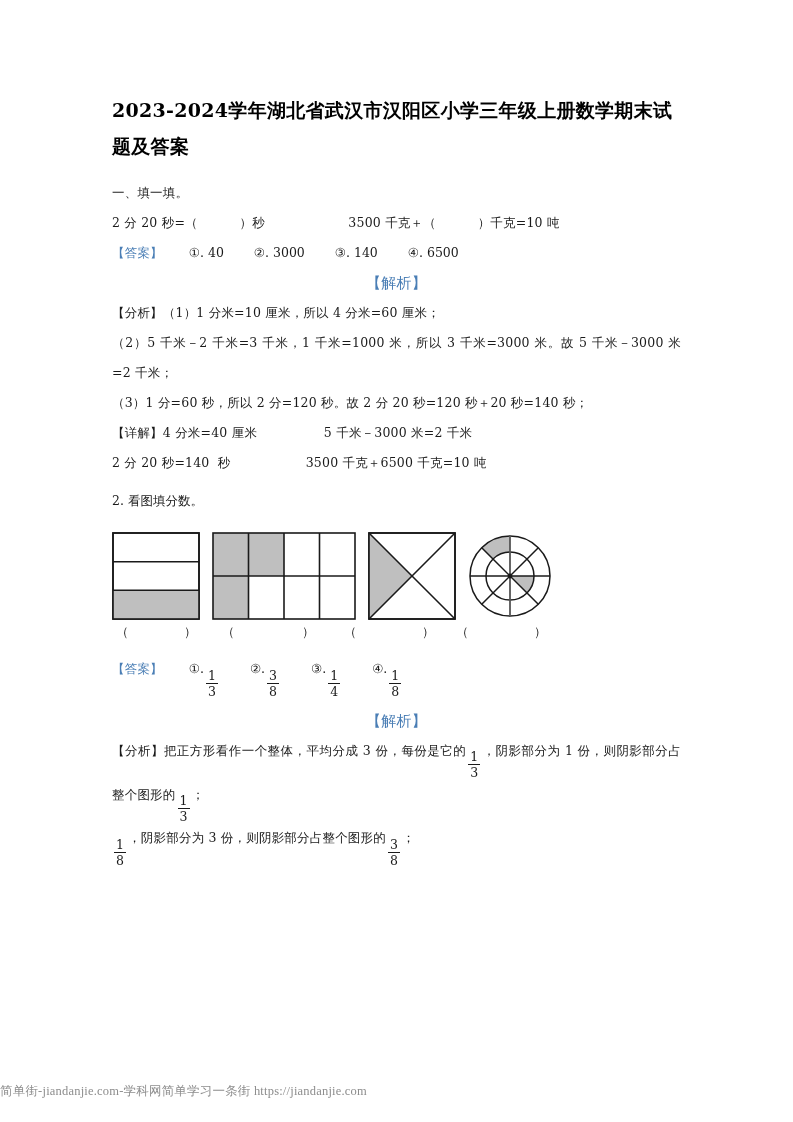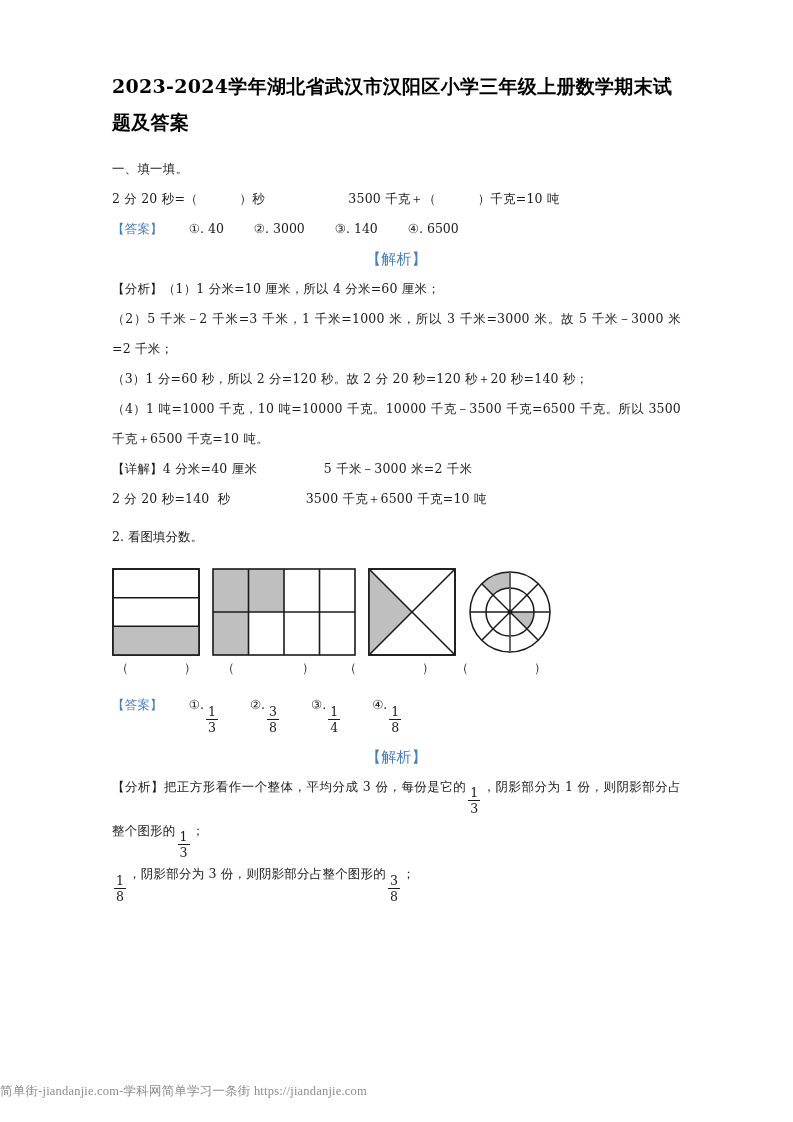--- a/index.html
+++ b/index.html
@@ -20,21 +20,21 @@
     width: 793px;
     height: 1122px;
     box-sizing: border-box;
     padding: 0 112px 0 112px;
   }
   .doc-title {
     font-size: 19px;
     font-weight: bold;
     line-height: 36px;
     margin: 0;
-    padding-top: 68px;
+    padding-top: 92px;
     letter-spacing: 0.3px;
     color: #000;
   }
   .section-head {
     font-size: 12.5px;
     line-height: 30px;
     margin-top: 14px;
     letter-spacing: 0.2px;
   }
   .line {
@@ -144,21 +144,20 @@
     <span class="ansitem">④. 6500</span>
   </div>
 
   <div class="tagline">
     <span class="tag">【解析】</span>
   </div>
 
   <div class="para"><span>【分析】</span><span>（1）1 分米=10 厘米，所以 4 分米=60 厘米；</span></div>
   <div class="para">（2）5 千米－2 千米=3 千米，1 千米=1000 米，所以 3 千米=3000 米。故 5 千米－3000 米=2 千米；</div>
   <div class="para">（3）1 分=60 秒，所以 2 分=120 秒。故 2 分 20 秒=120 秒＋20 秒=140 秒；</div>
-  <div class="para">（4）1 吨=1000 千克，10 吨=10000 千克。10000 千克－3500 千克=6500 千克。所以 3500 千克＋6500 千克=10 吨。</div>
 
   <div class="line"><span>【详解】</span><span>4 分米=40 厘米                5 千米－3000 米=2 千米</span></div>
   <div class="line">2 分 20 秒=140  秒                  3500 千克＋6500 千克=10 吨</div>
 
   <div class="q2-head">2.  看图填分数。</div>
 
   <div class="figures">
 
     <svg class="fig" style="left:0px" width="88" height="88" viewBox="0 0 88 88">
       <rect x="1" y="1" width="86" height="86" fill="#ffffff" stroke="#1a1a1a" stroke-width="1.6"></rect>

